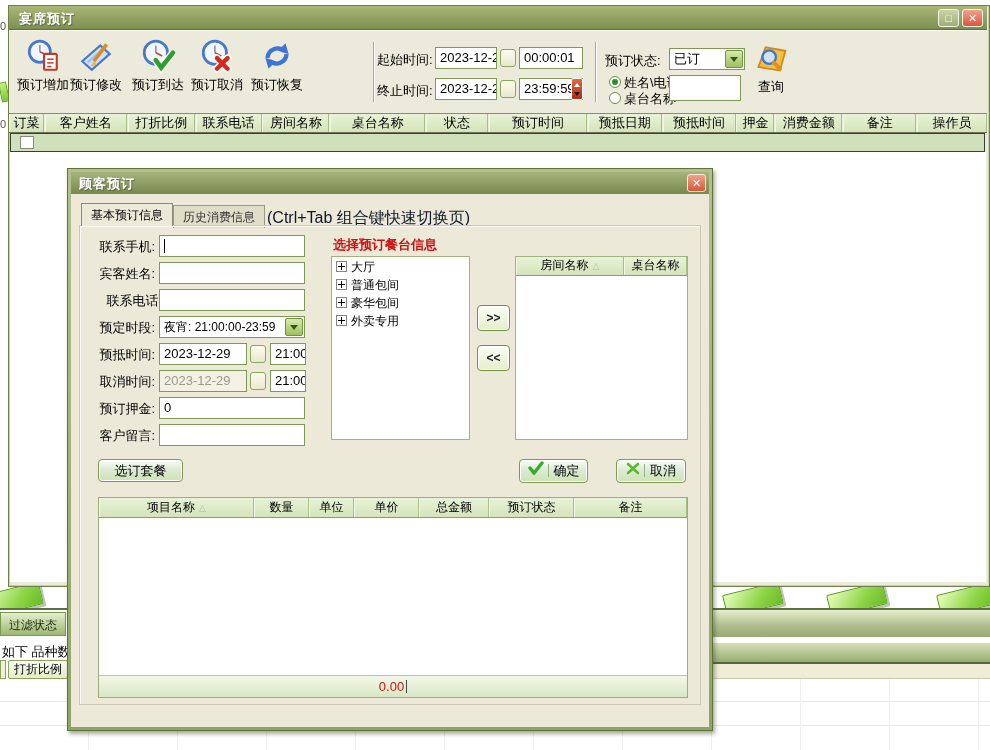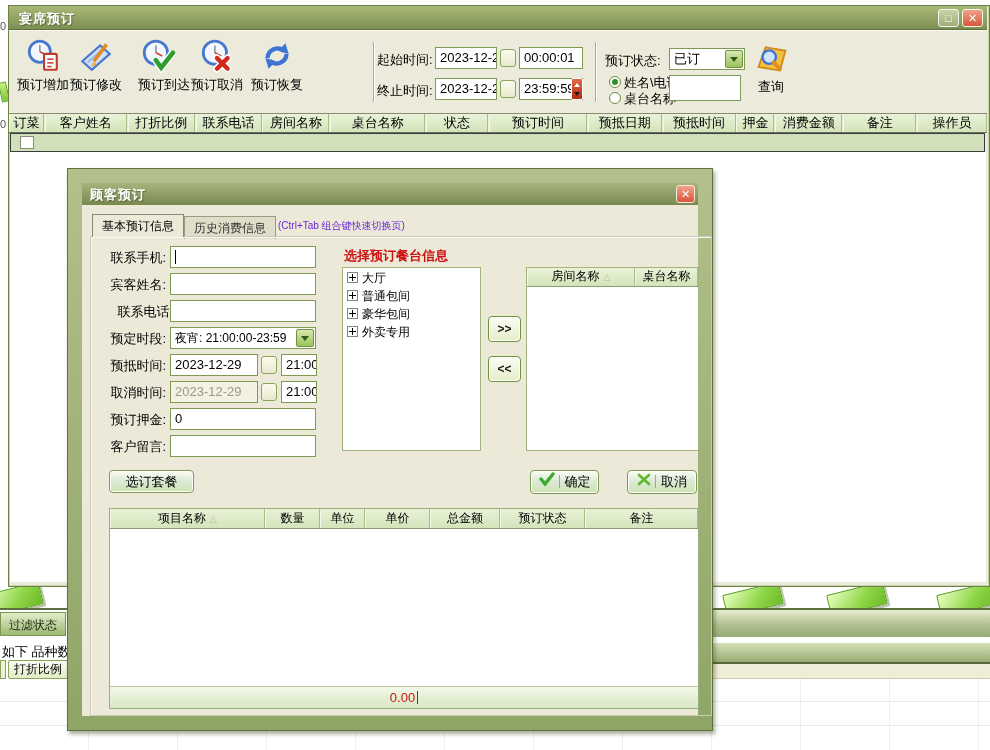--- a/index.html
+++ b/index.html
@@ -78,32 +78,32 @@
         border-top:1px solid #8b8b74;border-bottom:1px solid #6f6f5c;box-sizing:border-box;justify-content:space-between;}
   .mheader .hc{height:100%;box-sizing:border-box;border-right:1px solid #a9bd87;border-left:1px solid #f2f8e6;
         background:linear-gradient(#e9f2d8,#d3e4ba);text-align:center;font-size:13px;line-height:18px;
         overflow:hidden;white-space:nowrap;}
   .mrow{position:absolute;left:1px;top:127px;width:975px;height:19px;background:#cfe0ba;
         border:1px solid #3c3c3c;box-sizing:border-box;}
   .mrow .cb{position:absolute;left:9px;top:2px;width:14px;height:13px;background:#fff;border:1px solid #8a8a7a;box-sizing:border-box;}
   .mbody{position:absolute;left:1px;top:146px;width:976px;height:430px;background:#fff;}
   
   #dlg{position:absolute;left:67px;top:168px;width:646px;height:563px;box-sizing:border-box;
-       border:1px solid #5e7239;background:linear-gradient(#b3c08c,#8fa567);padding:14px;
+       border:1px solid #5e7239;background:linear-gradient(#b3c08c,#8fa567);padding:3px;
        box-shadow:2px 3px 4px rgba(60,70,40,.45);}
   .dlg-body{position:relative;width:100%;height:100%;background:#ece9d8;}
   .dlg-title{position:absolute;left:0;top:0;width:100%;height:22px;
        background:linear-gradient(#a6b47a,#78894e);color:#fff;font-weight:bold;box-sizing:border-box;}
   .dlg-title .t{position:absolute;left:8px;top:3px;font-size:13px;letter-spacing:1px;text-shadow:1px 1px 1px rgba(0,0,0,.35);}
   .dlg-close{position:absolute;right:3px;top:2px;width:19px;height:18px;border:1px solid #f6e8dc;border-radius:3px;
        background:linear-gradient(#f0a28c,#d9563a);color:#fff;font-weight:bold;font-size:11px;text-align:center;line-height:16px;box-sizing:border-box;}
   .tab{position:absolute;height:23px;line-height:22px;text-align:center;font-size:12px;box-sizing:border-box;}
   .tab.active{left:10px;top:31px;width:92px;background:#ece9d8;border:1px solid #8a8a76;border-bottom:none;z-index:2;}
   .tab.inactive{left:102px;top:33px;width:92px;background:#e0ddc9;border:1px solid #9a9a86;border-bottom:none;color:#333;}
-  .tab-hint{position:absolute;left:196px;top:36px;font-size:10px;color:#6d28d9;}
+  .tab-hint{position:absolute;left:196px;top:36px;font-size:16px;color:#0f172a;}
   .tab-content{position:absolute;left:8px;top:53px;width:622px;height:480px;border:1px solid #c9c9b6;
        box-shadow:inset 1px 1px 0 #fbfaf2;box-sizing:border-box;}
   .dlbl{position:absolute;font-size:13px;white-space:nowrap;text-align:right;width:60px;}
   .red-title{position:absolute;font-size:13px;font-weight:bold;color:#cc1111;white-space:nowrap;}
   .panel{position:absolute;background:#fff;border:1px solid #a2b37e;box-sizing:border-box;}
   .tree-item{position:relative;margin:3px 0 0 4px;height:15px;font-size:12px;line-height:14px;white-space:nowrap;}
   .exp{display:inline-block;width:11px;height:11px;border:1px solid #848484;background:#fff;position:relative;
        vertical-align:-1px;margin-right:4px;box-sizing:border-box;}
   .exp::before{content:"";position:absolute;left:1px;top:4px;width:7px;height:1px;background:#000;}
   .exp::after{content:"";position:absolute;left:4px;top:1px;width:1px;height:7px;background:#000;}
@@ -185,21 +185,21 @@
         <span>
           <svg viewBox="0 0 34 34">
               <polygon points="4,22 21,7 30,15 13,30" fill="#cfe0f8" stroke="#4878cc" stroke-width="2"></polygon>
               <line x1="9" y1="23" x2="23" y2="11" stroke="#9fc0ee" stroke-width="2"></line>
               <line x1="27" y1="6" x2="15" y2="22" stroke="#e08a20" stroke-width="3.4"></line>
               <polygon points="12,27 15,22 18,25" fill="#f0b040"></polygon>
             </svg>
         </span>
         <span class="cap">预订修改</span>
       </div>
-      <div class="tbtn" style="left:117px;text-align:right;">
+      <div class="tbtn" style="left:117px;">
         <span>
           <svg viewBox="0 0 34 34">
               <circle cx="15" cy="14" r="11" fill="#f2f7ff" stroke="#4878cc" stroke-width="2.6"></circle>
               <line x1="15" y1="14" x2="15" y2="7" stroke="#999" stroke-width="1.6"></line>
               <line x1="15" y1="14" x2="21" y2="17" stroke="#cc4433" stroke-width="1.6"></line>
               <path d="M15 21 l5 7 l11 -14" stroke="#fff" stroke-width="7" fill="none"></path>
               <path d="M15 21 l5 7 l11 -14" stroke="#2e9e2e" stroke-width="4.4" fill="none" stroke-linecap="round"></path>
             </svg>
         </span>
         <span class="cap">预订到达</span>

